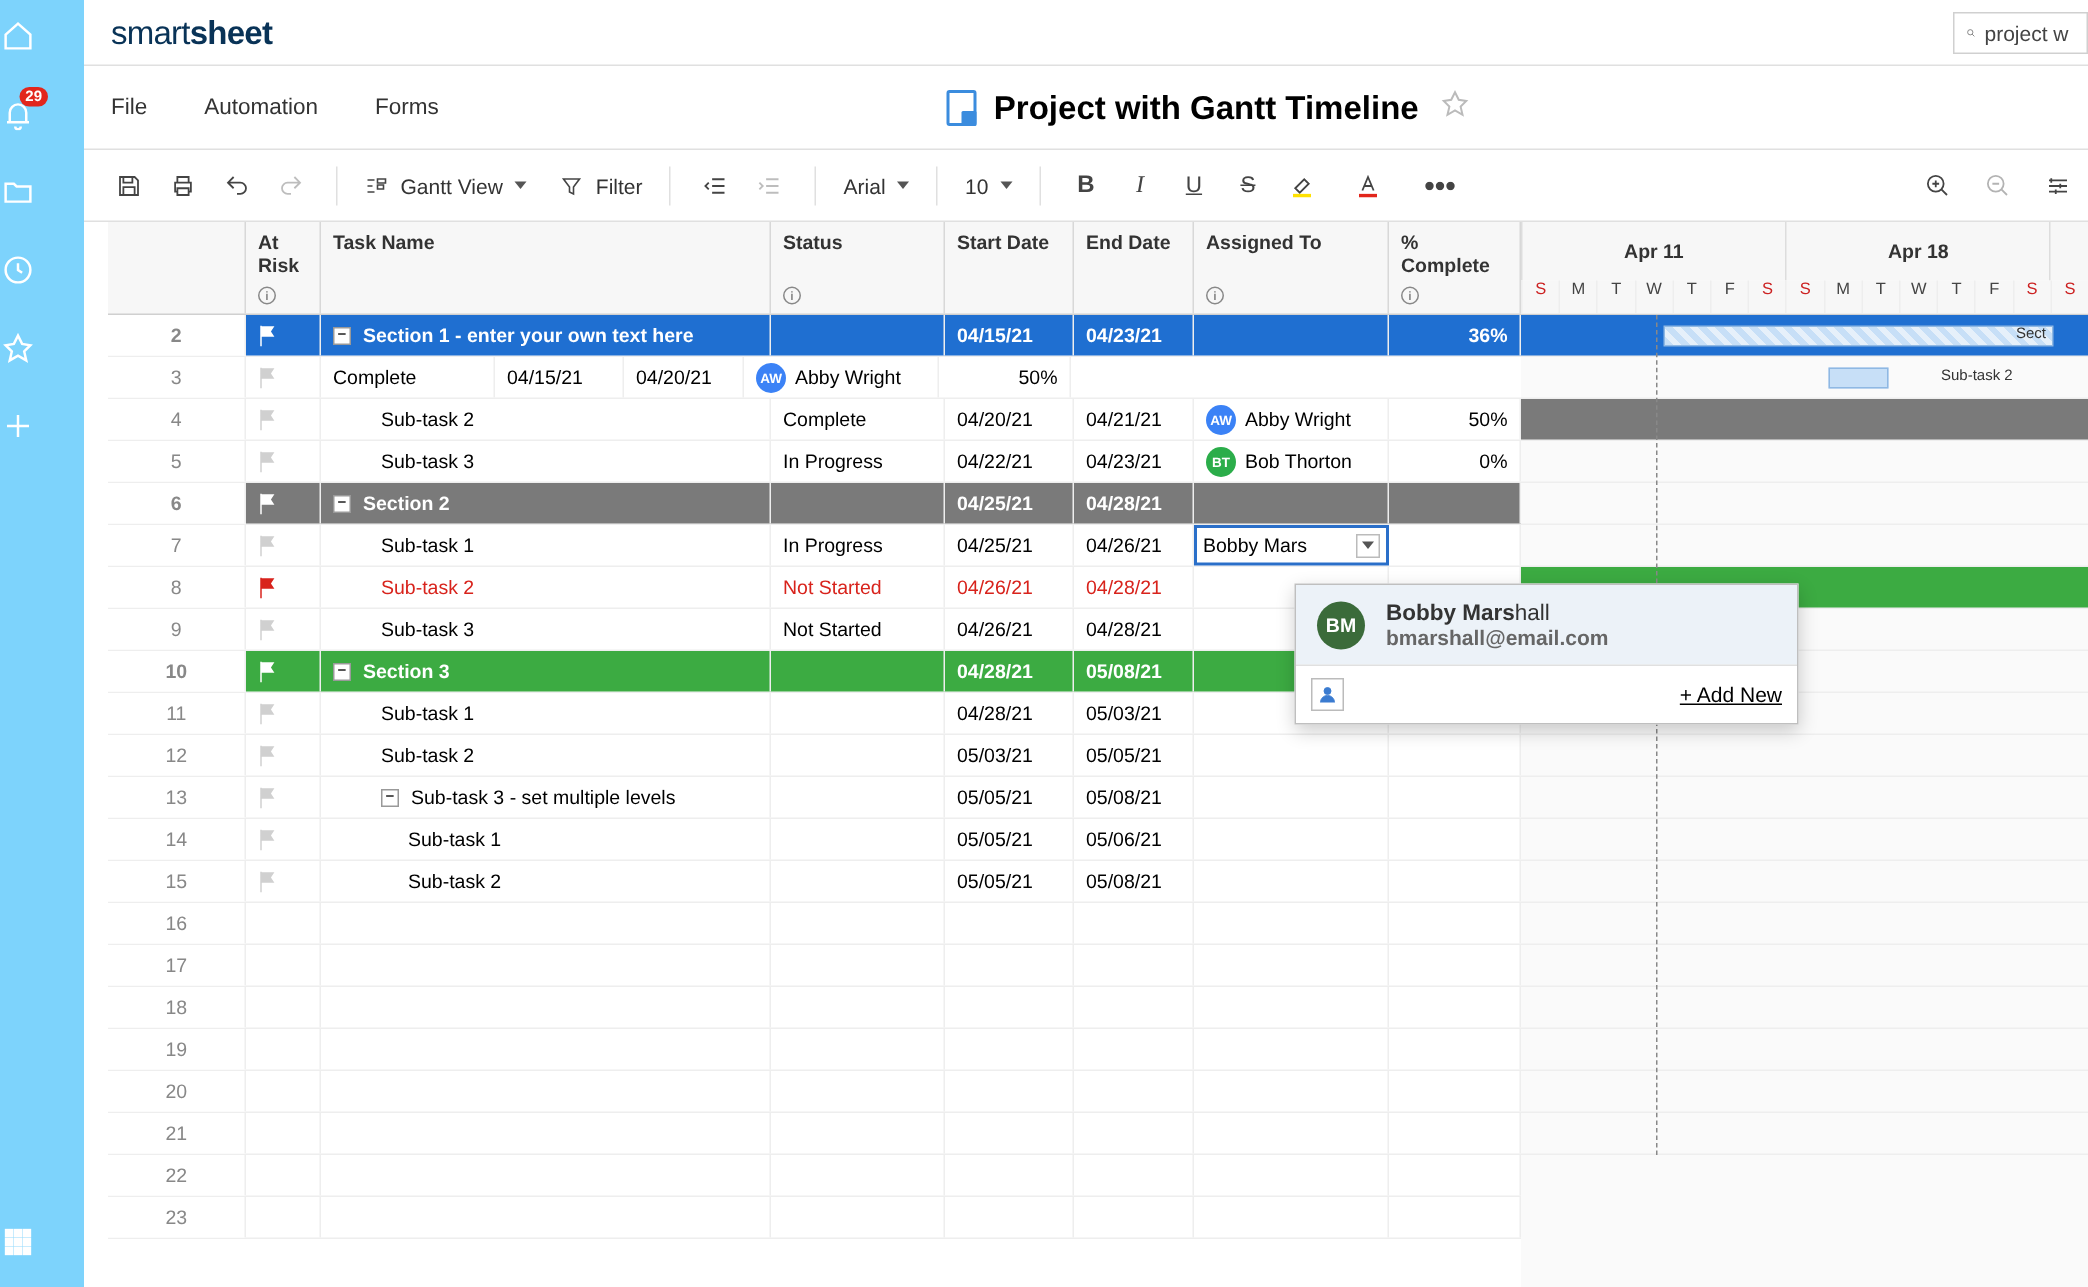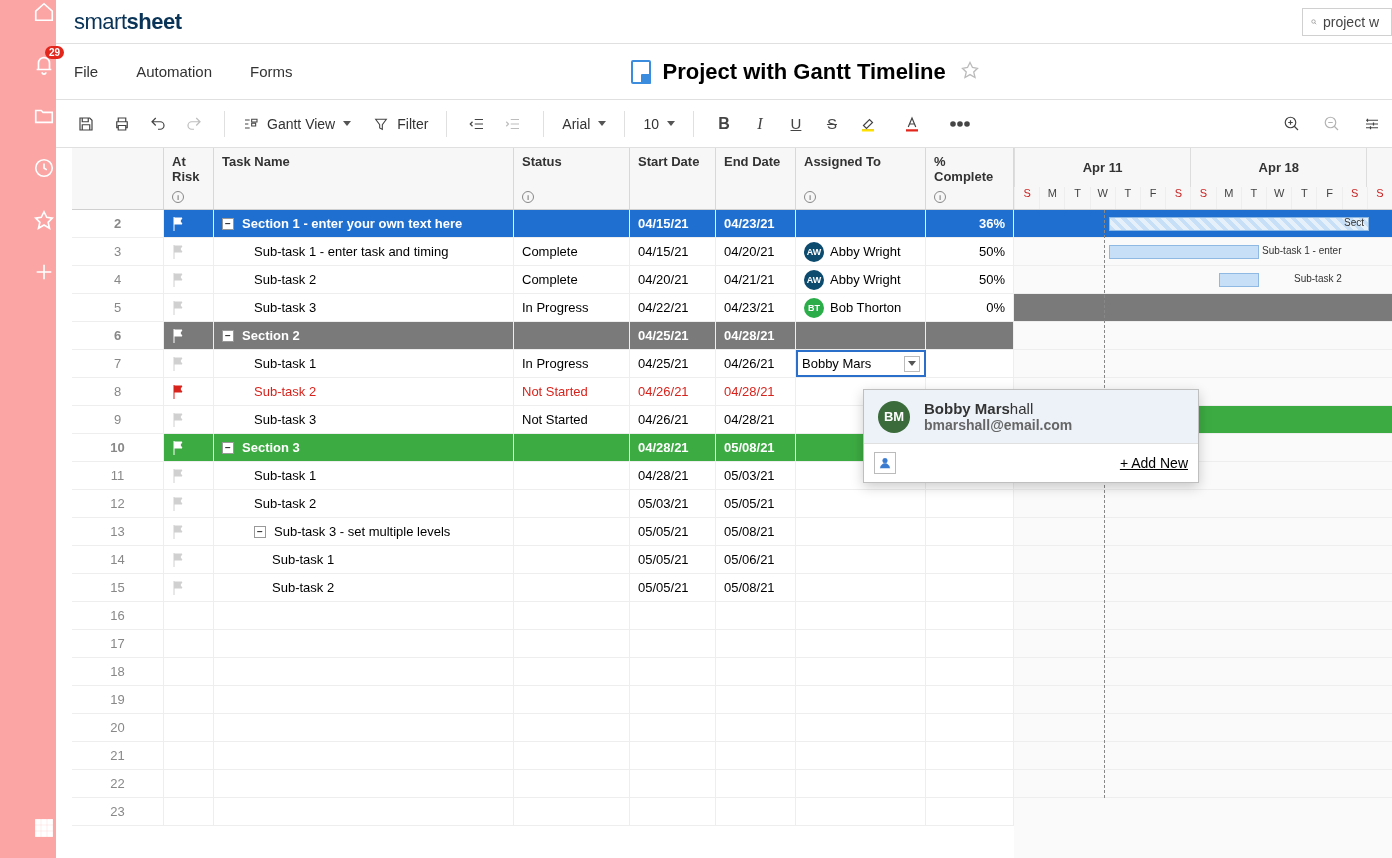--- a/index.html
+++ b/index.html
@@ -1,20 +1,20 @@
 <!DOCTYPE html>
 <html><head>
 <meta charset="utf-8">
 <style>
 * { box-sizing: border-box; margin: 0; padding: 0; font-family: Arial, sans-serif; }
 body { overflow: hidden; background: #fff; width: 1392px; height: 858px; }
 .app { display: flex; height: 858px; }
 
 
-.nav-rail { width: 56px; background: #fca5a5; display: flex; flex-direction: column; align-items: flex-end; gap: 28px; flex-shrink: 0; }
+.nav-rail { width: 56px; background: #7dd3fc; display: flex; flex-direction: column; align-items: flex-start; padding-top: 12px; gap: 28px; flex-shrink: 0; }
 .nav-rail .nav-icon { width: 24px; height: 24px; color: #fff; cursor: pointer; display: flex; align-items: center; justify-content: center; position: relative; }
 .nav-rail .nav-icon svg { stroke: #fff; fill: none; stroke-width: 1.8; }
 .badge { position: absolute; top: -6px; right: -8px; background: #e2261c; color: #fff; font-size: 10px; border-radius: 8px; padding: 1px 4px; font-weight: bold; min-width: 16px; text-align: center; }
 .nav-rail .grid-icon { margin-top: auto; margin-bottom: 18px; }
 
 
 .main { flex: 1; display: flex; flex-direction: column; overflow: hidden; }
 
 
 .brand-row { height: 44px; display: flex; align-items: center; padding-left: 18px; border-bottom: 1px solid #e0e0e0; }
@@ -71,21 +71,21 @@
 .row.sec-gray .cell:not(.col-num) { background: #7a7a7a; color: #fff; }
 .row.sec-green .cell:not(.col-num) { background: #3cab42; color: #fff; }
 .row.red-text .cell:not(.col-num) { color: #d8231c; }
 .flag { width: 12px; height: 14px; }
 .flag svg { width: 12px; height: 14px; }
 .collapse-toggle { width: 12px; height: 12px; background: #fff; color: #333; font-size: 10px; line-height: 10px; text-align: center; border: 1px solid #999; margin-right: 8px; flex-shrink: 0; font-weight: bold; }
 .row.section .collapse-toggle { }
 .indent-1 { padding-left: 40px !important; }
 .indent-2 { padding-left: 58px !important; }
 .avatar { width: 20px; height: 20px; border-radius: 50%; color: #fff; font-size: 9px; font-weight: bold; display: flex; align-items: center; justify-content: center; margin-right: 6px; flex-shrink: 0; }
-.av-orange { background: #0c4a6e; }
+.av-orange { background: #3b82f6; }
 .av-green { background: #2bad4a; }
 .col-pct.cell { justify-content: flex-end; }
 
 
 .assign-editing { background: #fff !important; border: 2px solid #2a6fc9 !important; padding: 0 4px !important; position: relative; }
 .assign-editing input { border: none; outline: none; width: 88px; font-size: 13px; }
 .drop-caret { width: 16px; height: 16px; border: 1px solid #bbb; margin-left: auto; display: flex; align-items: center; justify-content: center; cursor: pointer; }
 .drop-caret span { width:0; height:0; border-left:4px solid transparent; border-right:4px solid transparent; border-top:5px solid #555; }
 
 
@@ -359,23 +359,20 @@
               <div class="cell col-end">04/23/21</div>
               <div class="cell col-assign"></div>
               <div class="cell col-pct">36%</div>
             </div>
             <div class="row">
               <div class="cell col-num">3</div>
               <div class="cell col-risk">
                 <span class="flag"><svg viewBox="0 0 12 14">
                     <path d="M2 0 V14 M2 1 H10 L8 4 L10 7 H2" fill="#d0d0d0" stroke="#d0d0d0"></path>
                   </svg></span>
-              </div>
-              <div class="cell col-task indent-1">
-                <span>Sub-task 1 - enter task and timing</span>
               </div>
               <div class="cell col-status">Complete</div>
               <div class="cell col-start">04/15/21</div>
               <div class="cell col-end">04/20/21</div>
               <div class="cell col-assign">
                 <span class="avatar av-orange">AW</span>
                 <span>Abby Wright</span>
               </div>
               <div class="cell col-pct">50%</div>
             </div>
@@ -709,24 +706,20 @@
               <div class="gday sun">S</div>
             </div>
         </div>
         <div class="gantt-body" id="gantt-body">
           <div class="today-line"></div>
         <div class="grow sec-blue">
               <div class="gbar striped" style="left: 95px; width: 260px;"></div>
               <div class="gbar-label" style="left: 330px;">Sect</div>
             </div>
             <div class="grow">
-              <div class="gbar" style="left: 95px; width: 150px;"></div>
-              <div class="gbar-label" style="left: 248px;">Sub-task 1 - enter</div>
-            </div>
-            <div class="grow">
               <div class="gbar" style="left: 205px; width: 40px;"></div>
               <div class="gbar-label" style="left: 280px;">Sub-task 2</div>
             </div>
             <div class="grow sec-gray"></div>
             <div class="grow"></div>
             <div class="grow"></div>
             <div class="grow"></div>
             <div class="grow sec-green"></div>
             <div class="grow"></div>
             <div class="grow"></div>

